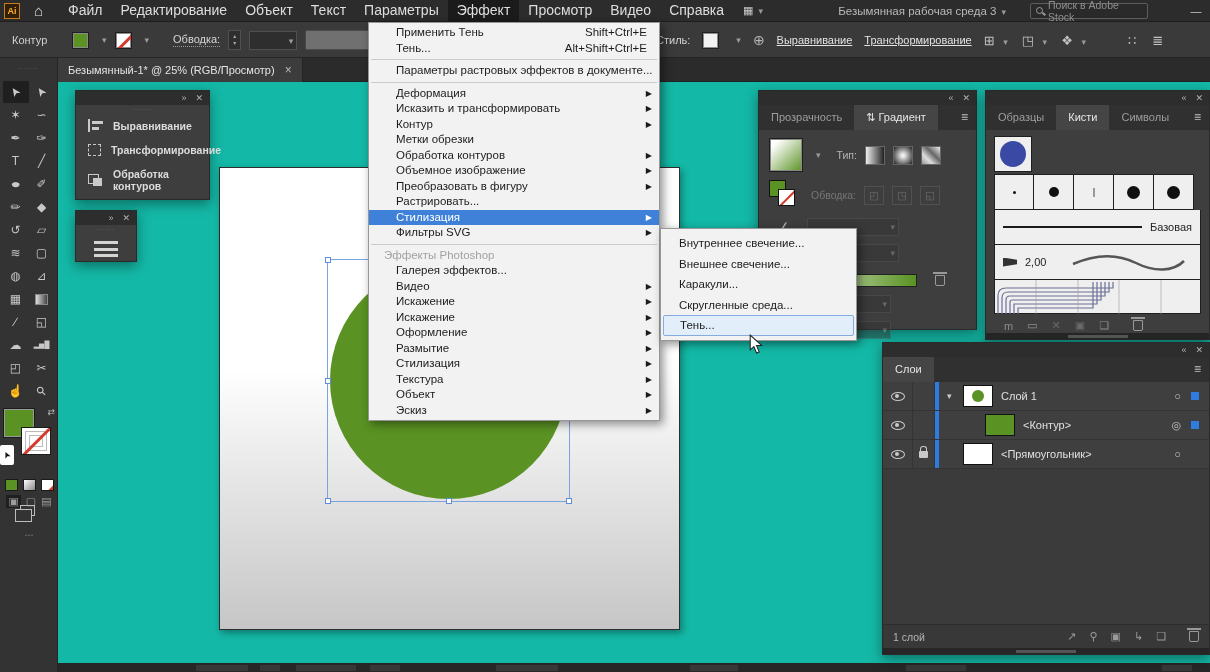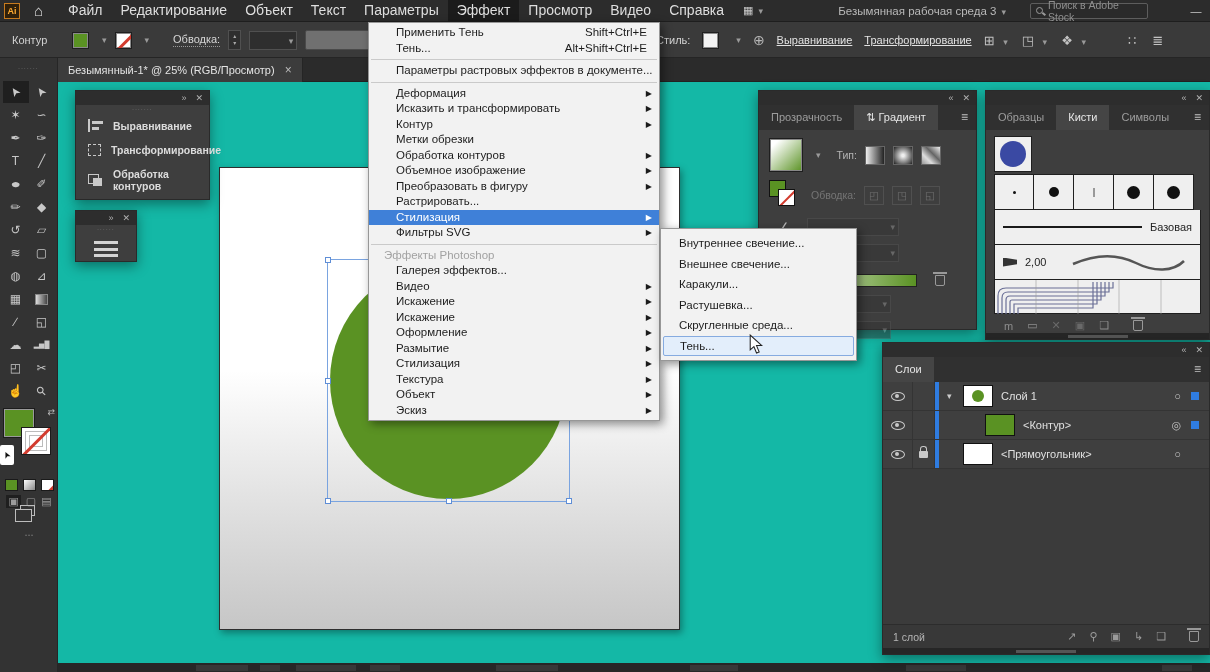--- a/index.html
+++ b/index.html
@@ -740,21 +740,20 @@
       <div class="mi">
         <span>Эскиз</span>
         <span class="arr">▶</span>
       </div>
     </div>
 
   <div id="stylize-submenu">
       <div class="smi">Внутреннее свечение...</div>
       <div class="smi">Внешнее свечение...</div>
       <div class="smi">Каракули...</div>
-      <div class="smi">Растушевка...</div>
       <div class="smi">Скругленные среда...</div>
       <div class="smi hl">Тень...</div>
     </div>
   <svg id="ptr" width="14" height="20" viewBox="0 0 13 19">
     <path d="M1 1 L1 15 L4.5 12 L7 18 L9.5 17 L7 11 L12 11 Z" fill="#fff" stroke="#222" stroke-width="1"></path>
   </svg>
 
   <div id="statusbar">
       <span class="sb-box" style="left: 138px; width: 52px;"></span>
       <span class="sb-box" style="left: 202px; width: 20px;"></span>

